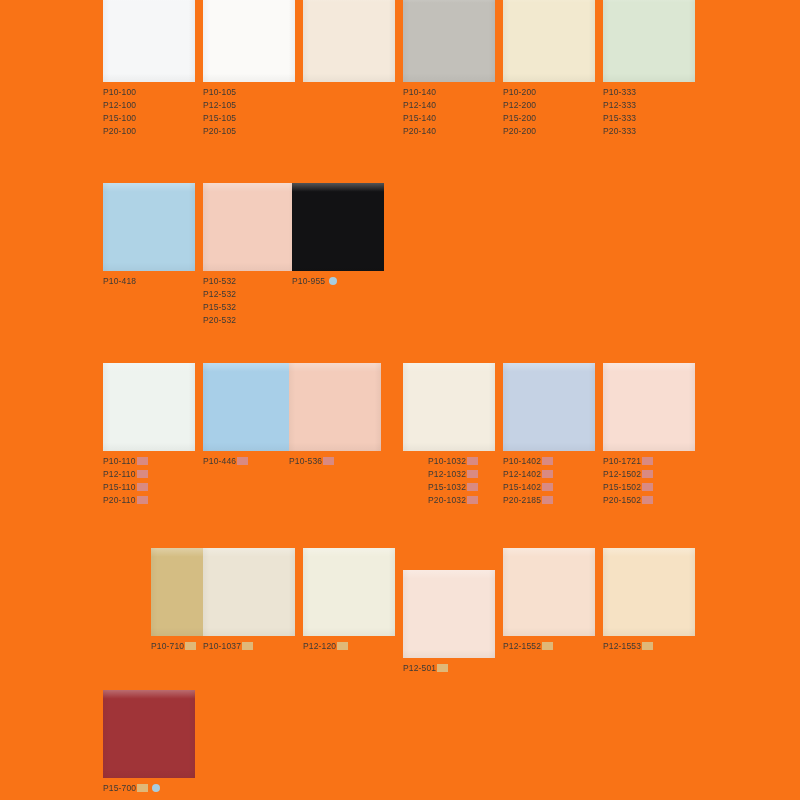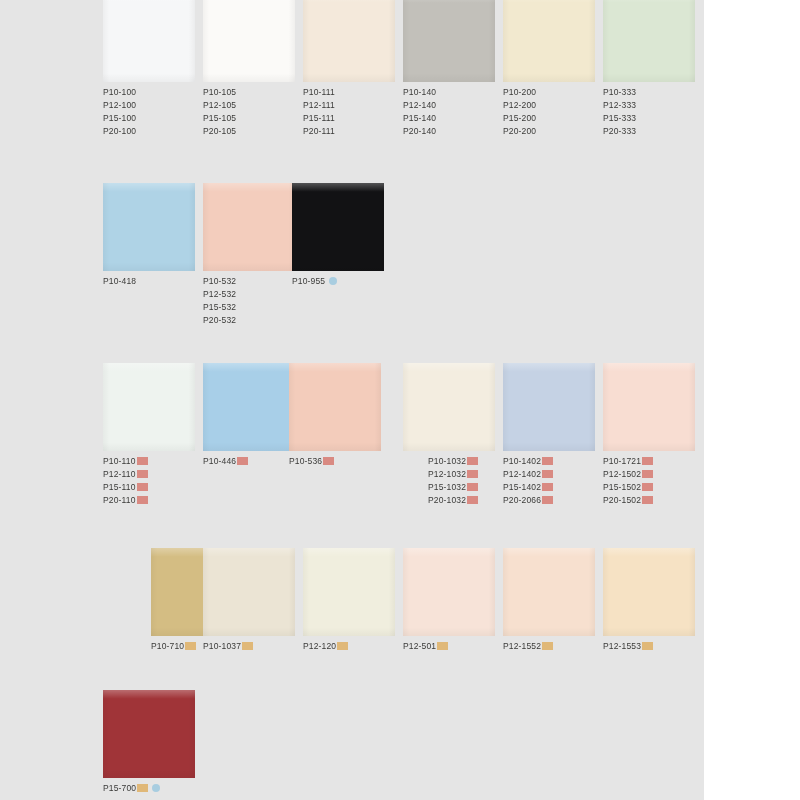--- a/index.html
+++ b/index.html
@@ -11,23 +11,23 @@
   body {
     width: 800px;
     height: 800px;
     font-family: "Liberation Sans", sans-serif;
     overflow: hidden;
     position: relative;
   }
 
   #chart-canvas {
     position: relative;
-    width: 704px;
+    width: 800px;
     height: 800px;
-    background: #e5e5e5;
+    background: #f97316;
   }
 
   .swatch-row {
     position: absolute;
     left: 0;
     width: 800px;
   }
 
   .swatch-cell {
     position: absolute;
@@ -111,26 +111,20 @@
         <div class="swatch-chip" style="background: rgb(251, 250, 248);"></div>
         <div class="code-list">
           <span class="code-line"><span class="code-text">P10-105</span></span>
           <span class="code-line"><span class="code-text">P12-105</span></span>
           <span class="code-line"><span class="code-text">P15-105</span></span>
           <span class="code-line"><span class="code-text">P20-105</span></span>
         </div>
       </div>
       <div class="swatch-cell" style="left: 303px;">
         <div class="swatch-chip" style="background: rgb(244, 233, 219);"></div>
-        <div class="code-list">
-          <span class="code-line"><span class="code-text">P10-111</span></span>
-          <span class="code-line"><span class="code-text">P12-111</span></span>
-          <span class="code-line"><span class="code-text">P15-111</span></span>
-          <span class="code-line"><span class="code-text">P20-111</span></span>
-        </div>
       </div>
       <div class="swatch-cell" style="left: 403px;">
         <div class="swatch-chip" style="background: rgb(194, 192, 186);"></div>
         <div class="code-list">
           <span class="code-line"><span class="code-text">P10-140</span></span>
           <span class="code-line"><span class="code-text">P12-140</span></span>
           <span class="code-line"><span class="code-text">P15-140</span></span>
           <span class="code-line"><span class="code-text">P20-140</span></span>
         </div>
       </div>
@@ -206,21 +200,21 @@
           <span class="code-line"><span class="code-text">P15-1032</span><span class="code-badge" style="background: rgb(217, 138, 130);"></span></span>
           <span class="code-line"><span class="code-text">P20-1032</span><span class="code-badge" style="background: rgb(217, 138, 130);"></span></span>
         </div>
       </div>
       <div class="swatch-cell" style="left: 503px;">
         <div class="swatch-chip" style="background: rgb(197, 210, 228);"></div>
         <div class="code-list">
           <span class="code-line"><span class="code-text">P10-1402</span><span class="code-badge" style="background: rgb(217, 138, 130);"></span></span>
           <span class="code-line"><span class="code-text">P12-1402</span><span class="code-badge" style="background: rgb(217, 138, 130);"></span></span>
           <span class="code-line"><span class="code-text">P15-1402</span><span class="code-badge" style="background: rgb(217, 138, 130);"></span></span>
-          <span class="code-line"><span class="code-text">P20-2066</span><span class="code-badge" style="background: rgb(217, 138, 130);"></span></span>
+          <span class="code-line"><span class="code-text">P20-2185</span><span class="code-badge" style="background: rgb(217, 138, 130);"></span></span>
         </div>
       </div>
       <div class="swatch-cell" style="left: 603px;">
         <div class="swatch-chip" style="background: rgb(248, 221, 210);"></div>
         <div class="code-list">
           <span class="code-line"><span class="code-text">P10-1721</span><span class="code-badge" style="background: rgb(217, 138, 130);"></span></span>
           <span class="code-line"><span class="code-text">P12-1502</span><span class="code-badge" style="background: rgb(217, 138, 130);"></span></span>
           <span class="code-line"><span class="code-text">P15-1502</span><span class="code-badge" style="background: rgb(217, 138, 130);"></span></span>
           <span class="code-line"><span class="code-text">P20-1502</span><span class="code-badge" style="background: rgb(217, 138, 130);"></span></span>
         </div>
@@ -238,21 +232,21 @@
         <div class="code-list">
           <span class="code-line"><span class="code-text">P10-1037</span><span class="code-badge" style="background: rgb(224, 184, 120);"></span></span>
         </div>
       </div>
       <div class="swatch-cell" style="left: 303px;">
         <div class="swatch-chip" style="background: rgb(240, 238, 222);"></div>
         <div class="code-list">
           <span class="code-line"><span class="code-text">P12-120</span><span class="code-badge" style="background: rgb(224, 184, 120);"></span></span>
         </div>
       </div>
-      <div class="swatch-cell" style="left: 403px;">
+      <div class="swatch-cell" style="left: 403px; margin-top: 22px;">
         <div class="swatch-chip" style="background: rgb(247, 227, 216);"></div>
         <div class="code-list">
           <span class="code-line"><span class="code-text">P12-501</span><span class="code-badge" style="background: rgb(224, 184, 120);"></span></span>
         </div>
       </div>
       <div class="swatch-cell" style="left: 503px;">
         <div class="swatch-chip" style="background: rgb(247, 224, 207);"></div>
         <div class="code-list">
           <span class="code-line"><span class="code-text">P12-1552</span><span class="code-badge" style="background: rgb(224, 184, 120);"></span></span>
         </div>

